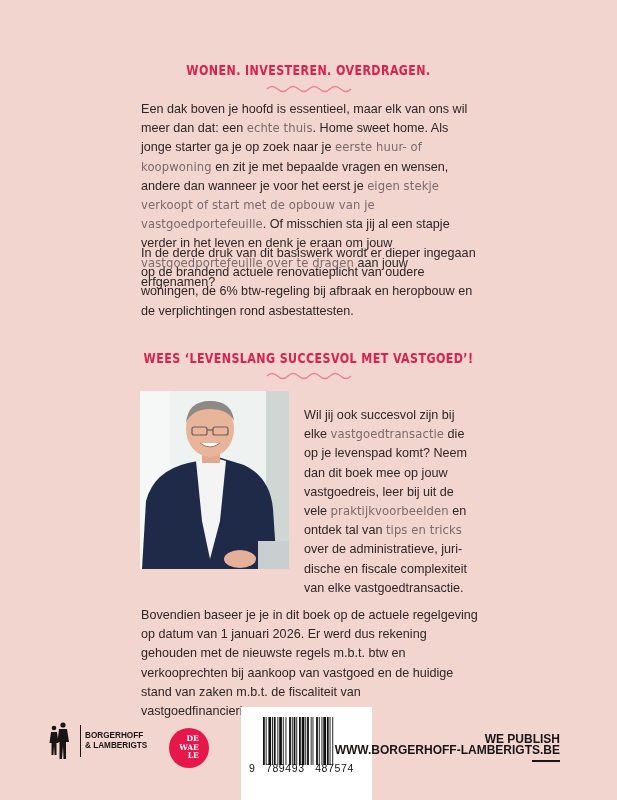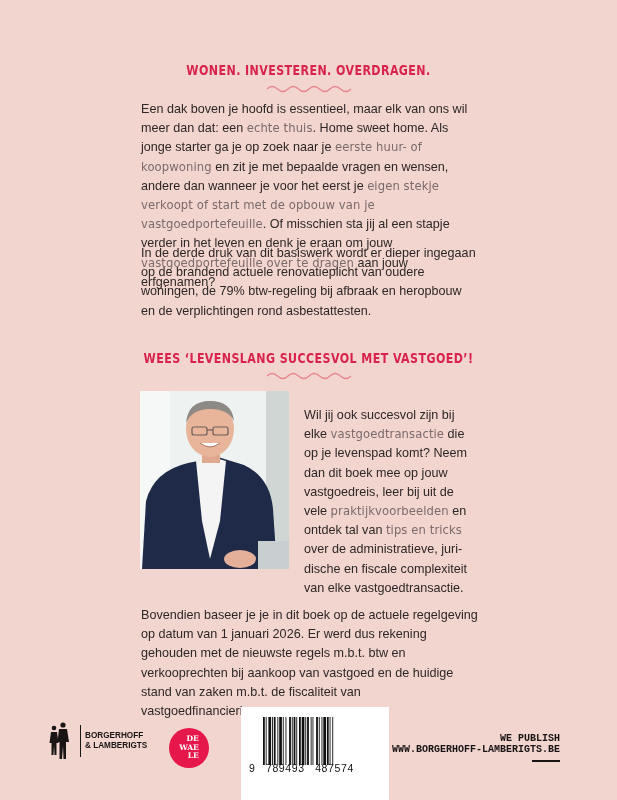--- a/index.html
+++ b/index.html
@@ -38,38 +38,38 @@
     overflow: hidden; background: #eef1ef;
   }
   .footer-logo-bl { position: absolute; left: 48px; top: 722px; display: flex; align-items: center; }
   .bl-text { font-family: "Liberation Sans", sans-serif; font-weight: bold; font-size: 8.2px; line-height: 10px; color: #1a1515; margin-left: 4px; }
   .bl-divider { width: 1px; height: 32px; background: #1a1515; margin-left: 10px; }
   .dewaele {
     position: absolute; left: 169px; top: 720px; width: 40px; height: 40px; border-radius: 50%;
     background: #e5174b; color: #fff; font-family: "DejaVu Serif", serif; font-weight: bold;
     font-size: 7.6px; line-height: 8.5px; text-align: right; display: flex; align-items: center; justify-content: center; margin-top: 8px;
   }
-  .barcode-box { position: absolute; left: 241px; top: 707px; width: 148px; height: 93px; background: #fff; }
+  .barcode-box { position: absolute; left: 241px; top: 707px; width: 131px; height: 93px; background: #fff; }
   .barcode-digits { position: absolute; left: 8px; top: 55px; font-family: "Liberation Sans", sans-serif; font-size: 10.5px; color: #111; letter-spacing: 0.6px; white-space: pre; }
-  .publish { position: absolute; right: 57px; top: 734px; text-align: right; font-family: Liberation Mono, monospace; font-weight: bold; font-size: 10px; line-height: 10.5px; color: #1a1515; }
+  .publish { position: absolute; right: 57px; top: 734px; text-align: right; font-family: Liberation Sans, sans-serif; font-weight: bold; font-size: 12px; line-height: 10.5px; color: #1a1515; }
   .publish-line { position: absolute; right: 57px; top: 760px; width: 28px; height: 1.5px; background: #1a1515; }
 </style>
 </head>
 <body>
 
 <div class="heading" style="top:62px;">WONEN. INVESTEREN. OVERDRAGEN.</div>
 <div class="wave" style="top:84px;">
   <svg width="86" height="10" viewBox="0 0 86 10">
     <path d="M1 5 Q6 0 11.5 5 T22 5 T32.5 5 T43 5 T53.5 5 T64 5 T74.5 5 T85 5" fill="none" stroke="#e9848f" stroke-width="1.3"></path>
   </svg>
 </div>
 
 <p class="para" id="p1" style="left:141px; top:100px; width:336px;"><span>Een dak boven je hoofd is essentieel, maar elk van ons wil meer dan dat: een </span><span class="hl">echte thuis</span><span>. Home sweet home. Als jonge starter ga je op zoek naar je </span><span class="hl">eerste huur- of koopwoning</span><span> en zit je met bepaalde vragen en wensen, andere dan wanneer je voor het eerst je </span><span class="hl">eigen stekje verkoopt of start met de opbouw van je vastgoedportefeuille</span><span>. Of misschien sta jij al een stapje verder in het leven en denk je eraan om jouw </span><span class="hl">vastgoedportefeuille over te dragen</span><span> aan jouw erfgenamen?</span></p>
 
-<p class="para" style="left:141px; top:244px; width:336px;">In de derde druk van dit basiswerk wordt er dieper ingegaan op de brandend actuele renovatieplicht van oudere woningen, de 79% btw-regeling bij afbraak en heropbouw en de verplichtingen rond asbestattesten.</p>
+<p class="para" style="left:141px; top:244px; width:336px;">In de derde druk van dit basiswerk wordt er dieper ingegaan op de brandend actuele renovatieplicht van oudere woningen, de 6% btw-regeling bij afbraak en heropbouw en de verplichtingen rond asbestattesten.</p>
 
 <div class="heading" style="top:350px;">WEES ‘LEVENSLANG SUCCESVOL MET VASTGOED’!</div>
 <div class="wave" style="top:371px;">
   <svg width="86" height="10" viewBox="0 0 86 10">
     <path d="M1 5 Q6 0 11.5 5 T22 5 T32.5 5 T43 5 T53.5 5 T64 5 T74.5 5 T85 5" fill="none" stroke="#e9848f" stroke-width="1.3"></path>
   </svg>
 </div>
 
 <div class="photo">
   <svg width="149" height="178" viewBox="0 0 149 178">

